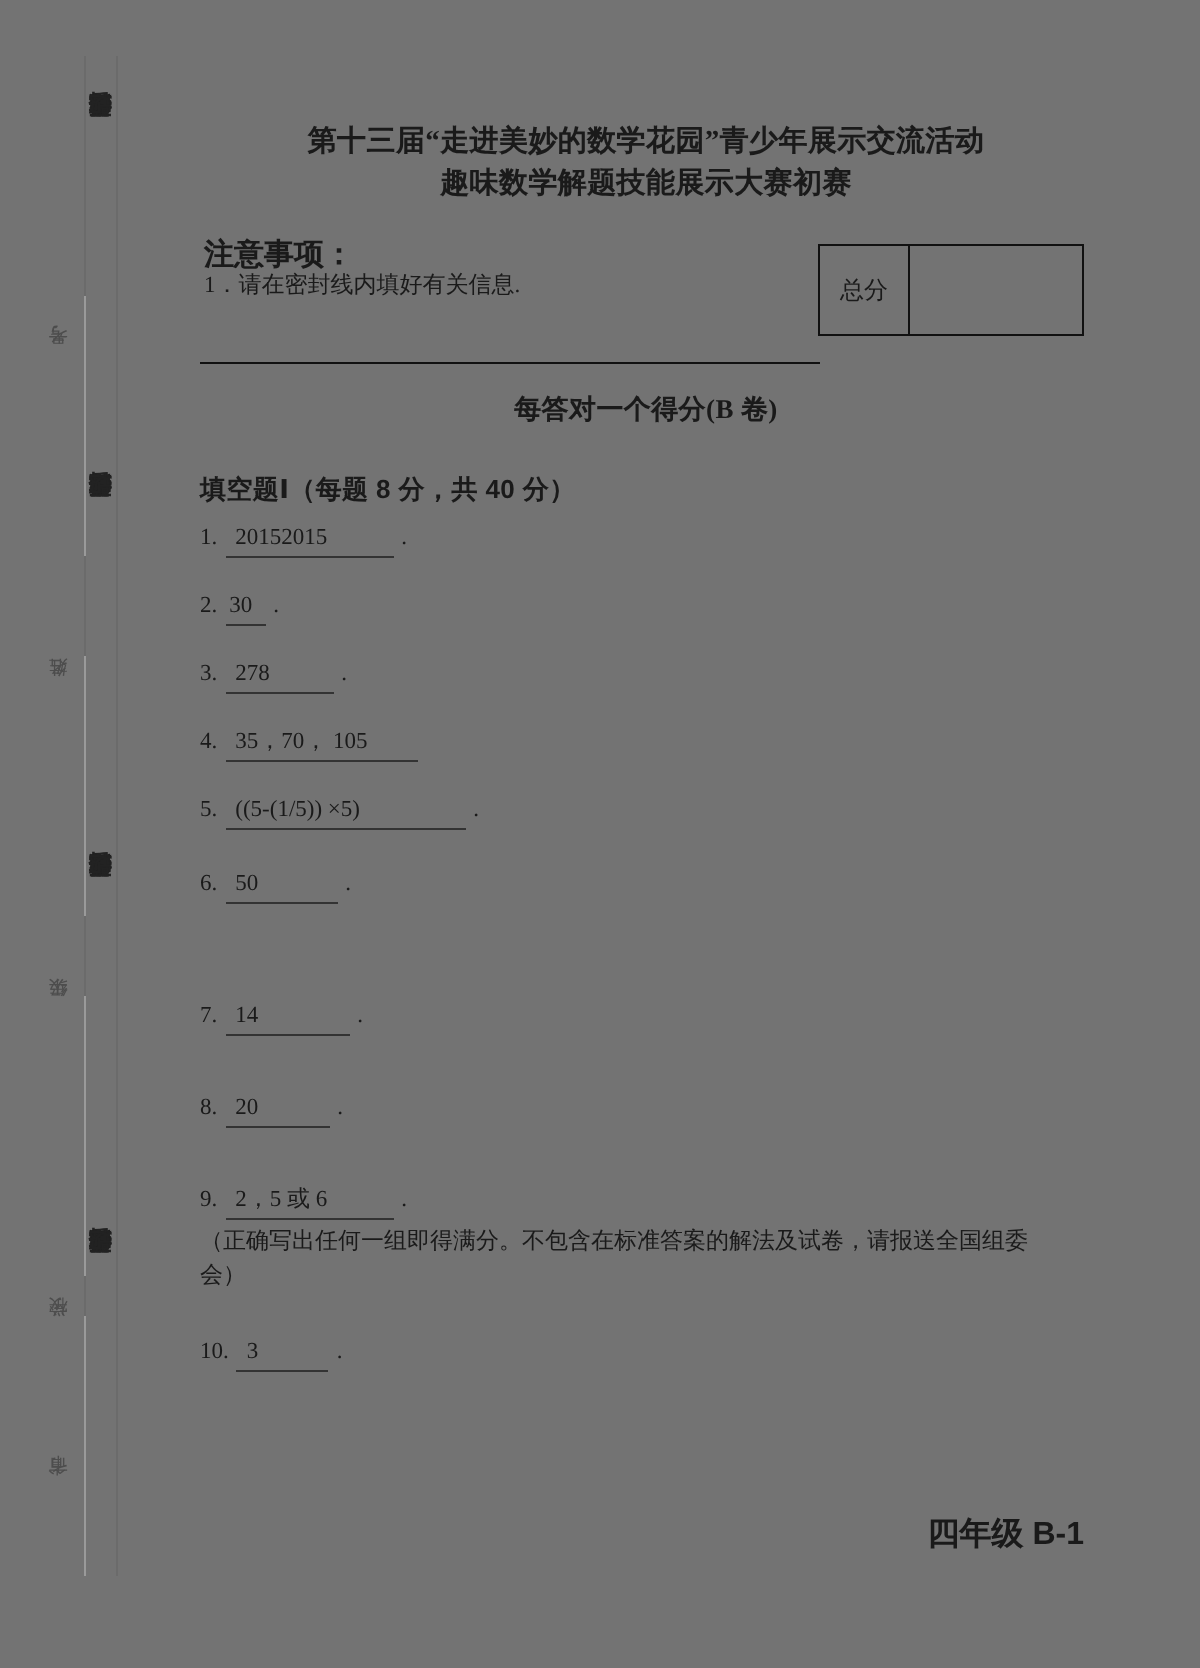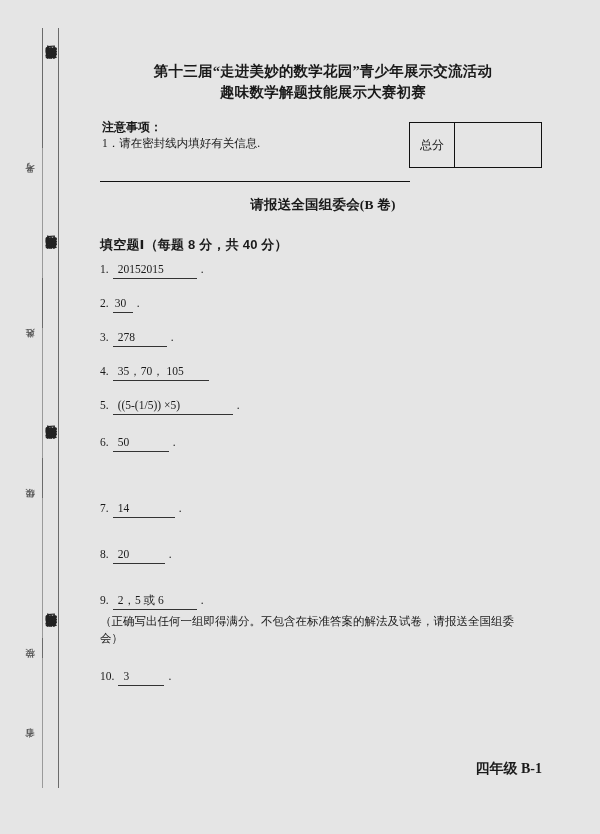--- a/index.html
+++ b/index.html
@@ -9,21 +9,21 @@
   }
   body {
     font-family: "Liberation Serif", "DejaVu Serif", serif;
     color: #1a1a1a;
   }
   #page {
     position: relative;
     width: 600px;
     height: 834px;
     overflow: hidden;
-    background: #e5e5e5;
+    background: #737373;
   }
 
   
   #sidebar {
     position: absolute;
     left: 18px;
     top: 28px;
     width: 46px;
     height: 760px;
   }
@@ -100,21 +100,21 @@
     margin-top: 18px;
     height: 62px;
   }
   .notice {
     position: absolute;
     left: 2px;
     top: 0;
     width: 300px;
   }
   .notice-heading {
-    font-size: 12px;
+    font-size: 15px;
     font-weight: bold;
     line-height: 15px;
     font-family: "Liberation Sans", "DejaVu Sans", sans-serif;
   }
   .notice-item {
     font-size: 11.5px;
     line-height: 16px;
     white-space: nowrap;
   }
   .notice-rule {
@@ -203,23 +203,23 @@
     line-height: 17px;
     margin-top: 3px;
     width: 432px;
     white-space: normal;
   }
 
   .footer {
     position: absolute;
     right: 4px;
     bottom: 56px;
-    font-size: 14px;
-    font-weight: bold;
-    font-family: Liberation Serif, serif;
+    font-size: 16px;
+    font-weight: bold;
+    font-family: Liberation Sans, sans-serif;
   }
 </style>
 </head>
 <body>
 
 <div id="page">
 
   <div id="sidebar">
     <div class="rail inner"></div>
     <div class="rail outer"></div>
@@ -254,21 +254,21 @@
         <div class="notice-item">1．请在密封线内填好有关信息.</div>
       </div>
       <div class="notice-rule"></div>
 
       <div class="score-box">
         <div class="score-label">总分</div>
         <div class="score-value"></div>
       </div>
     </div>
 
-    <div class="subtitle">请报送全国组委会(B 卷)</div>
+    <div class="subtitle">每答对一个得分(B 卷)</div>
 
     <div class="section-heading">填空题Ⅰ（每题 8 分，共 40 分）</div>
     <div class="answers">
       <div class="ans-row">
         <span class="ans-num">1.</span>
         <span class="ans-blank" style="min-width:74px;">20152015</span>
         <span class="ans-period">.</span>
       </div>
       <div class="ans-row">
         <span class="ans-num">2.</span>

